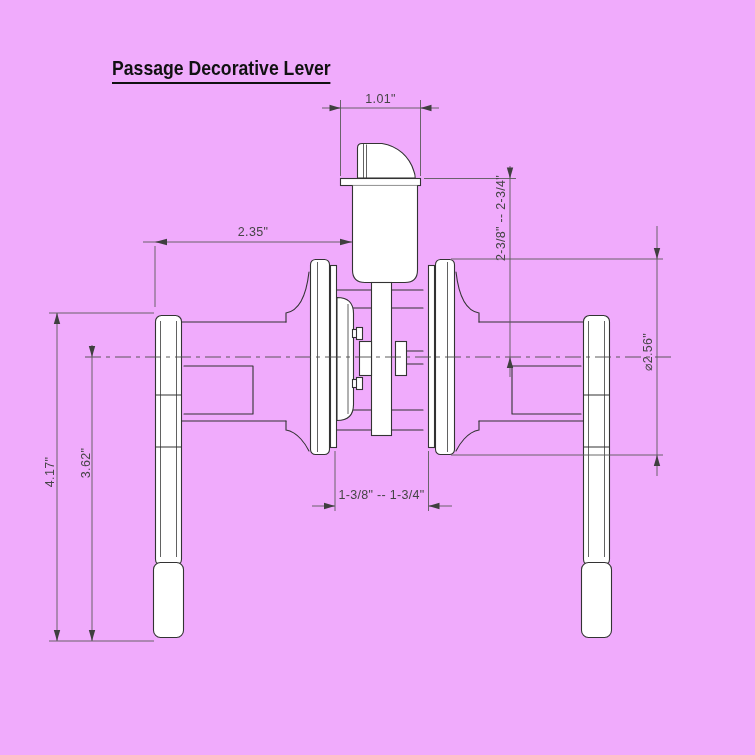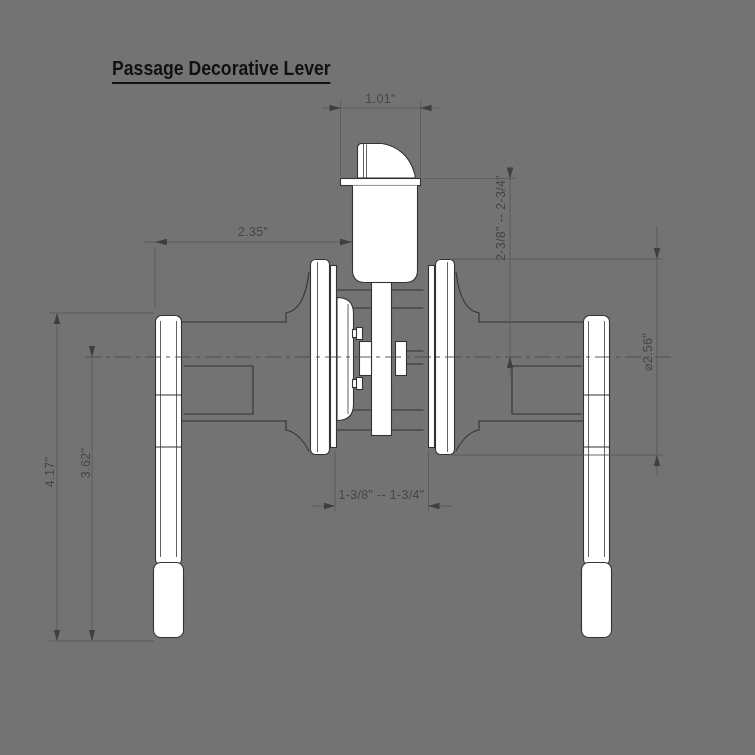--- a/index.html
+++ b/index.html
@@ -1,16 +1,16 @@
 <!DOCTYPE html>
 <html><head>
 <meta charset="utf-8">
 <style>
   html,body{margin:0;padding:0;background:#ffffff;}
-  .page{position:relative;width:755px;height:755px;background:#737373;overflow:hidden;
+  .page{position:relative;width:755px;height:755px;background:#f0abfc;overflow:hidden;
         font-family:"Liberation Sans", sans-serif;}
   .title{position:absolute;left:112px;top:56px;font-size:21px;font-weight:bold;color:#111;
          letter-spacing:0px;transform:scaleX(.84);transform-origin:left top;
          border-bottom:2px solid #111;padding-bottom:2px;white-space:nowrap;}
   svg{position:absolute;left:0;top:0;}
   .p   {stroke:#333;stroke-width:1.1;fill:none;stroke-linecap:round;}
   .pf  {stroke:#333;stroke-width:1.1;fill:#ffffff;}
   .pt  {stroke:#3a3a3a;stroke-width:0.8;fill:none;}
   .d   {stroke:#5a5a5a;stroke-width:0.9;fill:none;}
   .a   {fill:#3f3f3f;stroke:none;}

